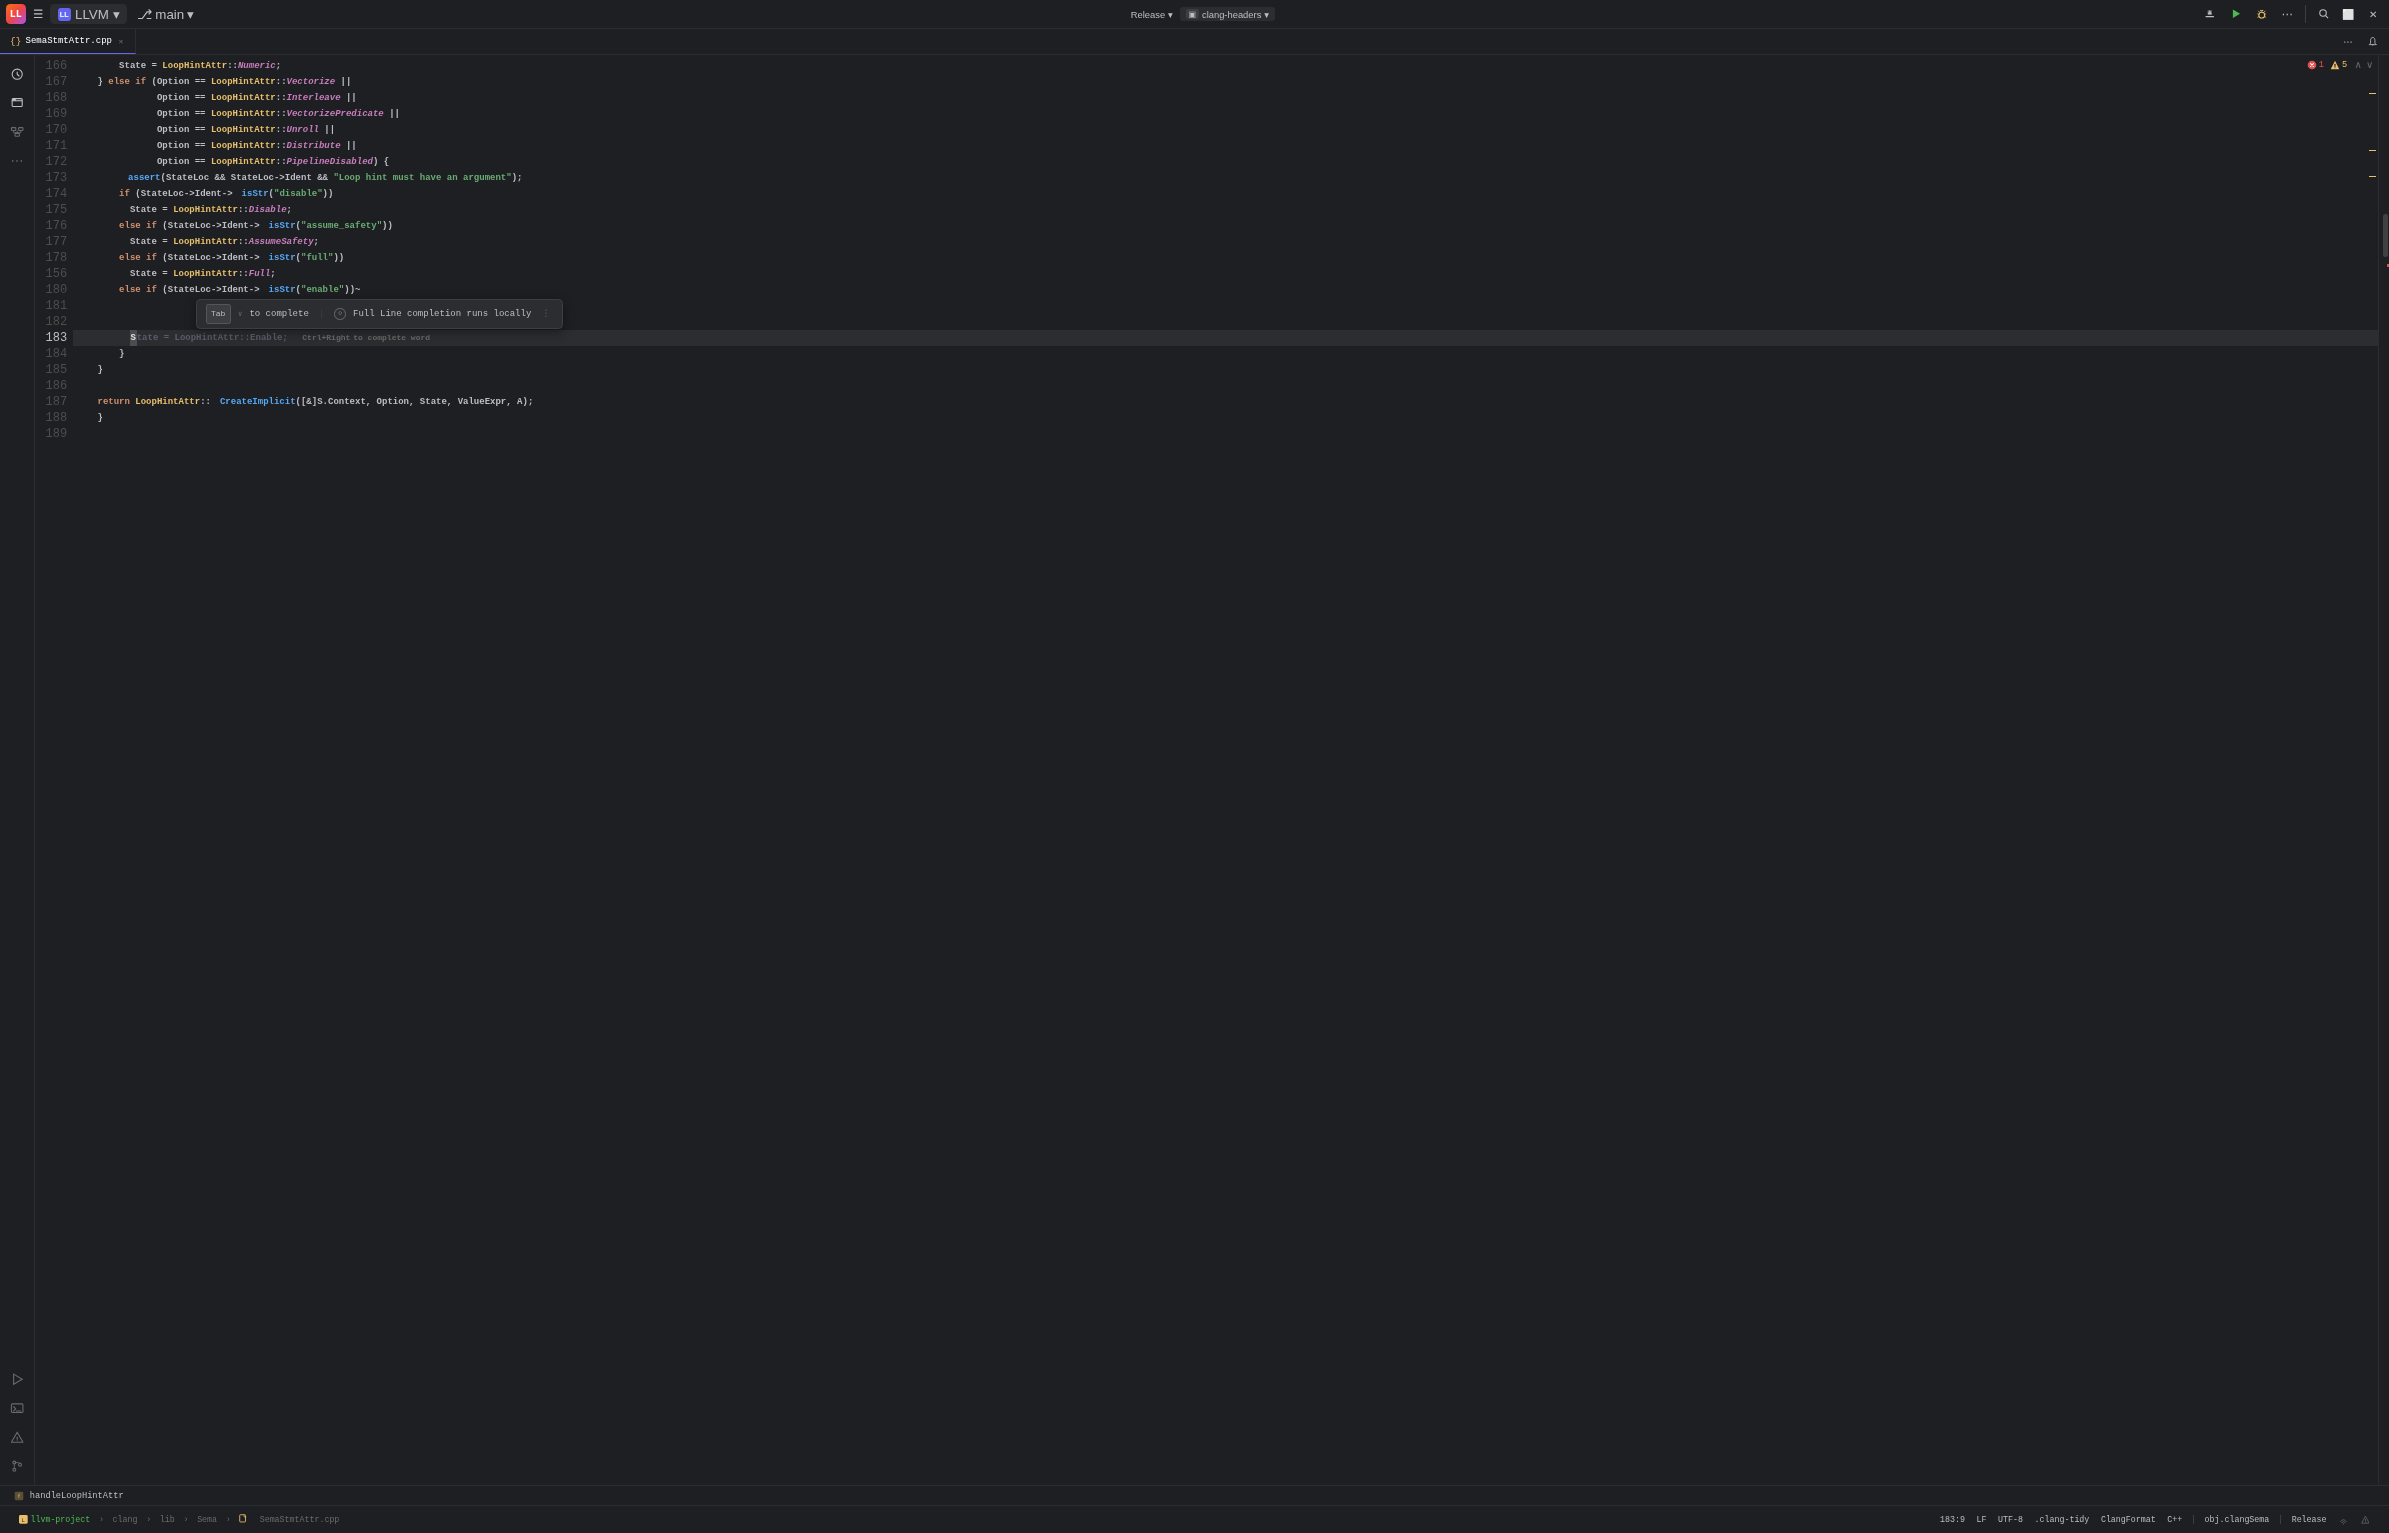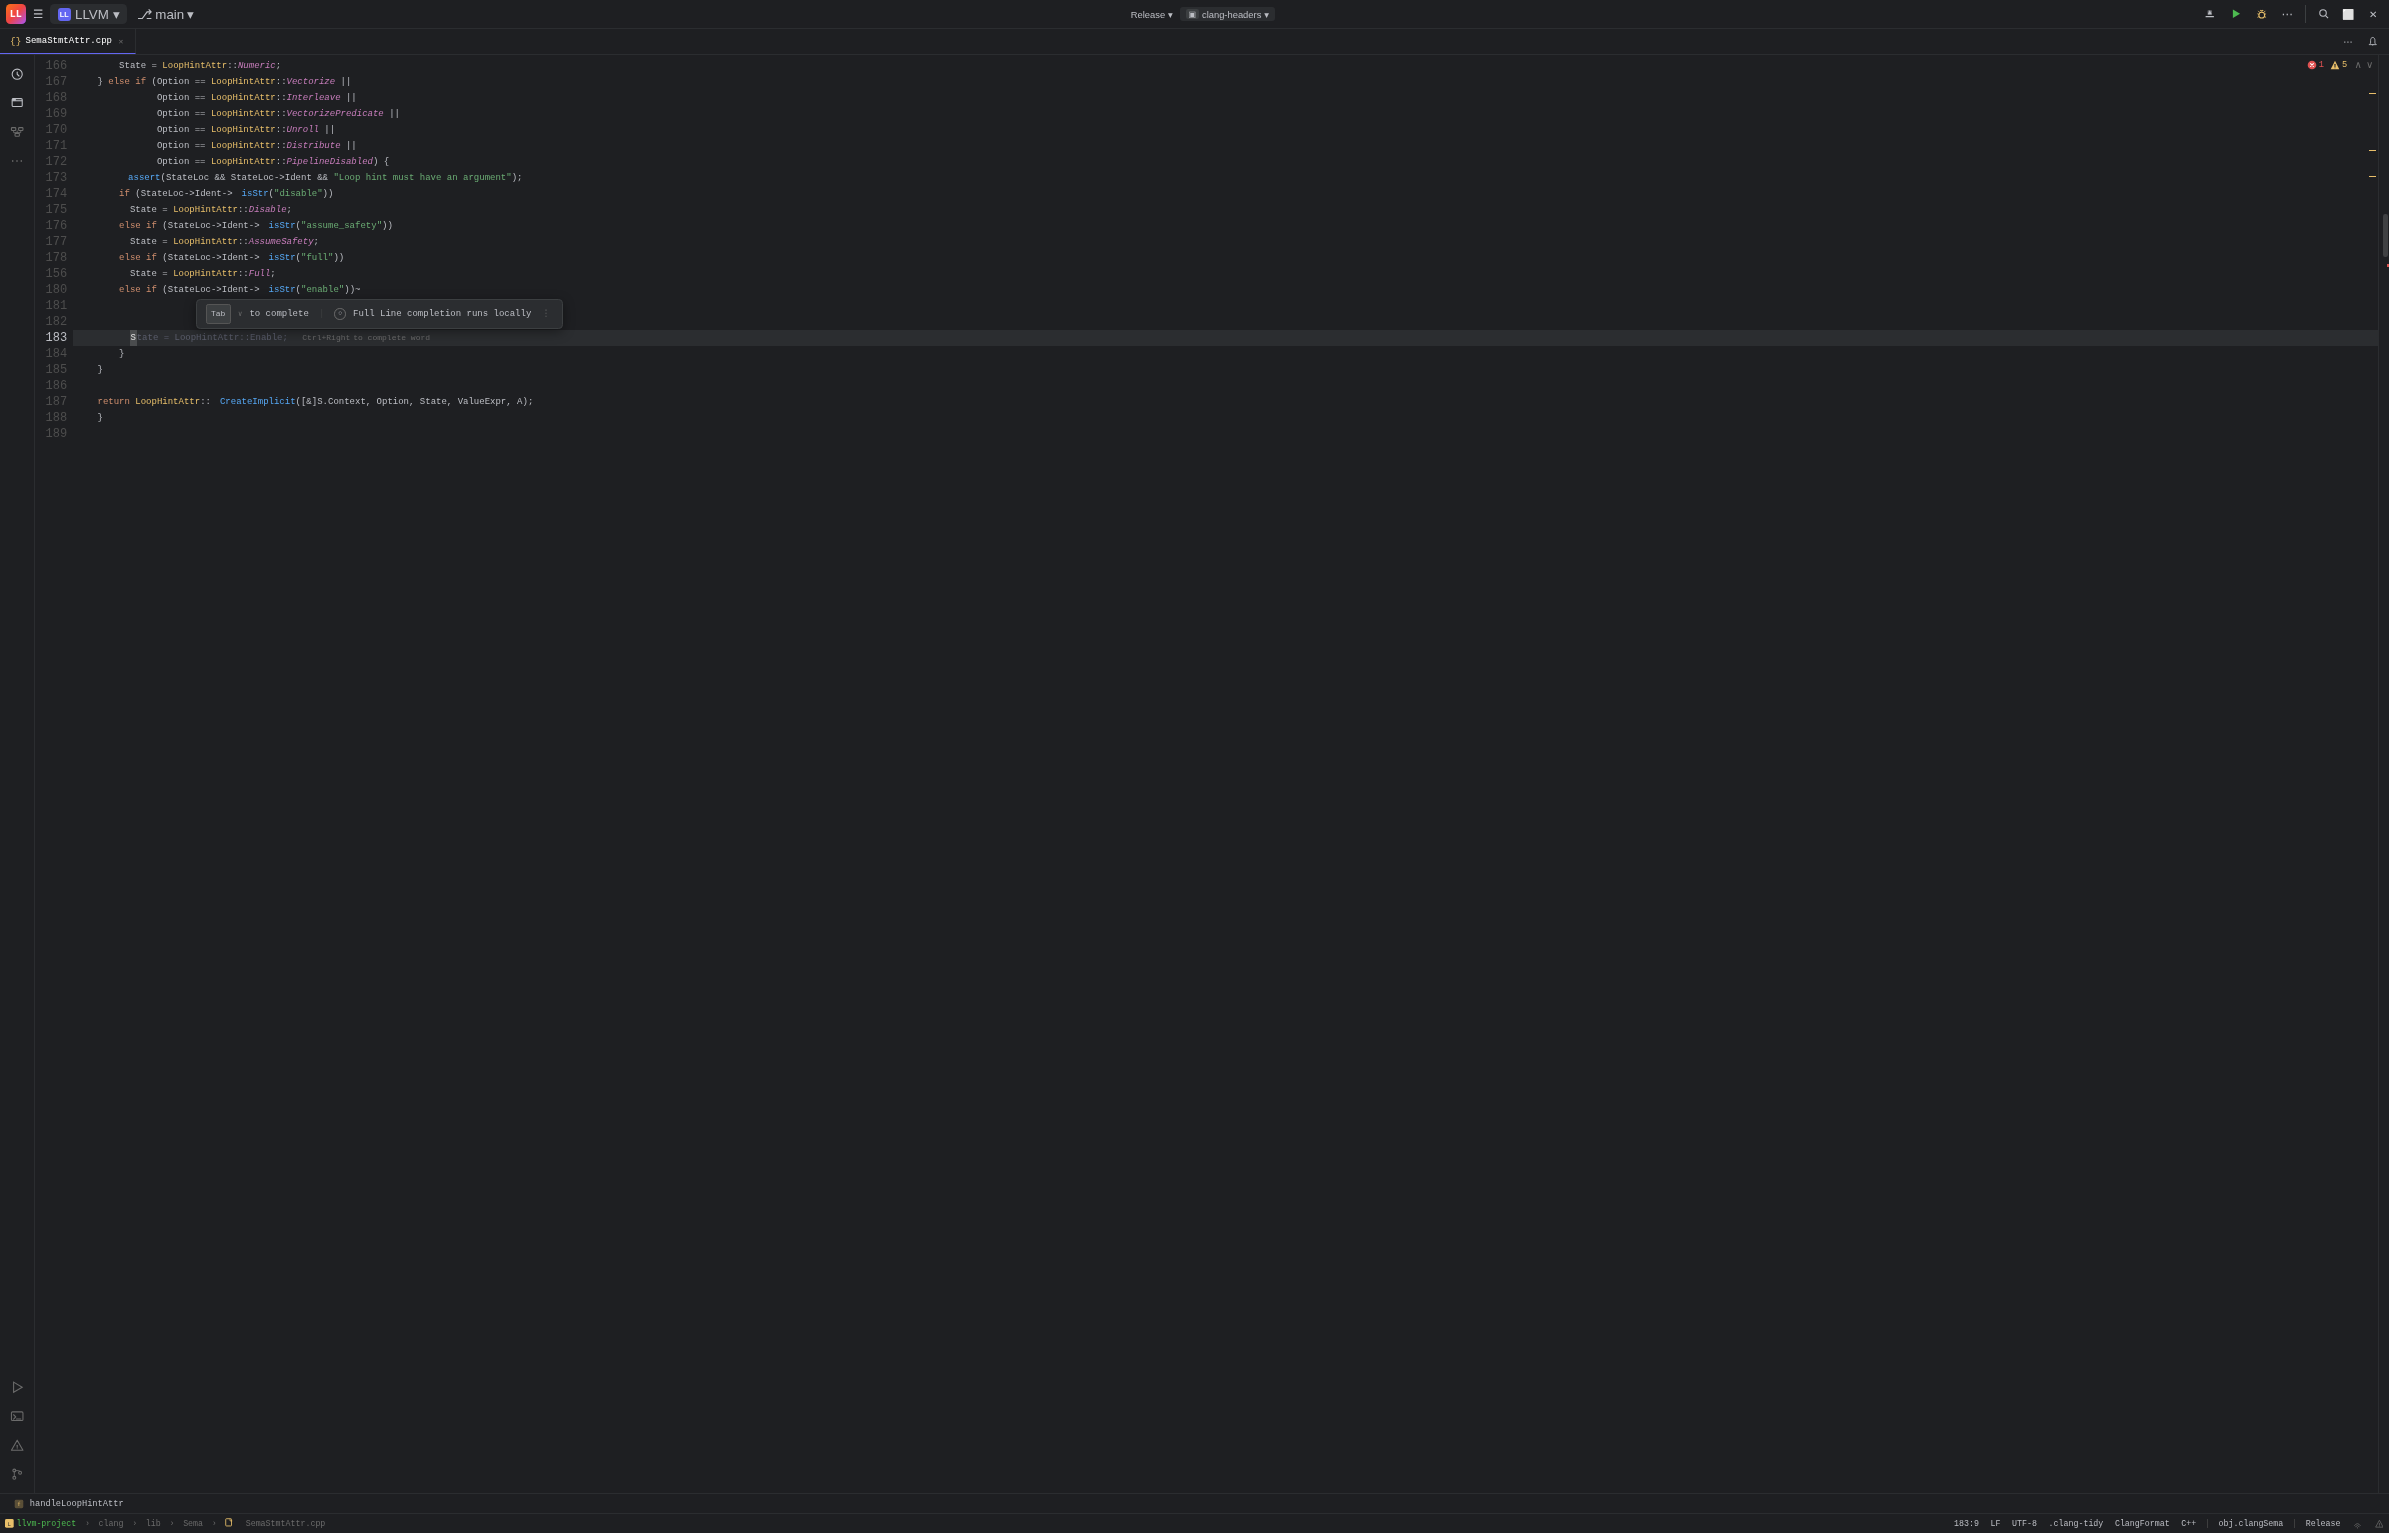--- a/index.html
+++ b/index.html
@@ -195,20 +195,21 @@
       line-height: 16px;
       font-size: 9px;
       position: relative;
     }
     .code-line {
       height: 16px;
       padding: 0 11.5px 0 2.9px;
       white-space: pre;
       display: flex;
       align-items: center;
+      font-weight: bold;
     }
     .code-line.active-line {
       background: #2b2d30;
     }
 
     
     .kw { color: #cf8e6d; }         
     .fn { color: #56a8f5; margin-left: 9px; }         
     .str { color: #6aab73; }        
     .cls { color: #e8bf6a; }        
@@ -312,25 +313,25 @@
       background: #1e1f22;
       border-top: 0.7px solid #2b2d30;
       display: flex; align-items: center;
       padding: 0 14px; gap: 2.9px;
       font-size: 8.7px; color: #6b6b6b;
       flex-shrink: 0;
     }
     .breadcrumb-bar .bc-item { color: #bcbec4; cursor: pointer; }
 
     .status-bar {
-      height: 20px;
+      height: 28px;
       background: #1e1f22;
       border-top: 0.7px solid #2b2d30;
       display: flex; align-items: center;
-      padding: 0 2px; gap: 1px;
+      padding: 0 16px; gap: 1px;
       font-size: 8.3px; color: #6b6b6b;
       flex-shrink: 0;
     }
     .status-left { display: flex; align-items: center; gap: 5.8px; }
     .status-right { margin-left: auto; display: flex; align-items: center; gap: 5.8px; }
     .status-item { cursor: pointer; padding: 0 2.9px; border-radius: 2.2px; }
     .status-item.clickable { color: #bcbec4; }
 
     
     .clang-badge {

